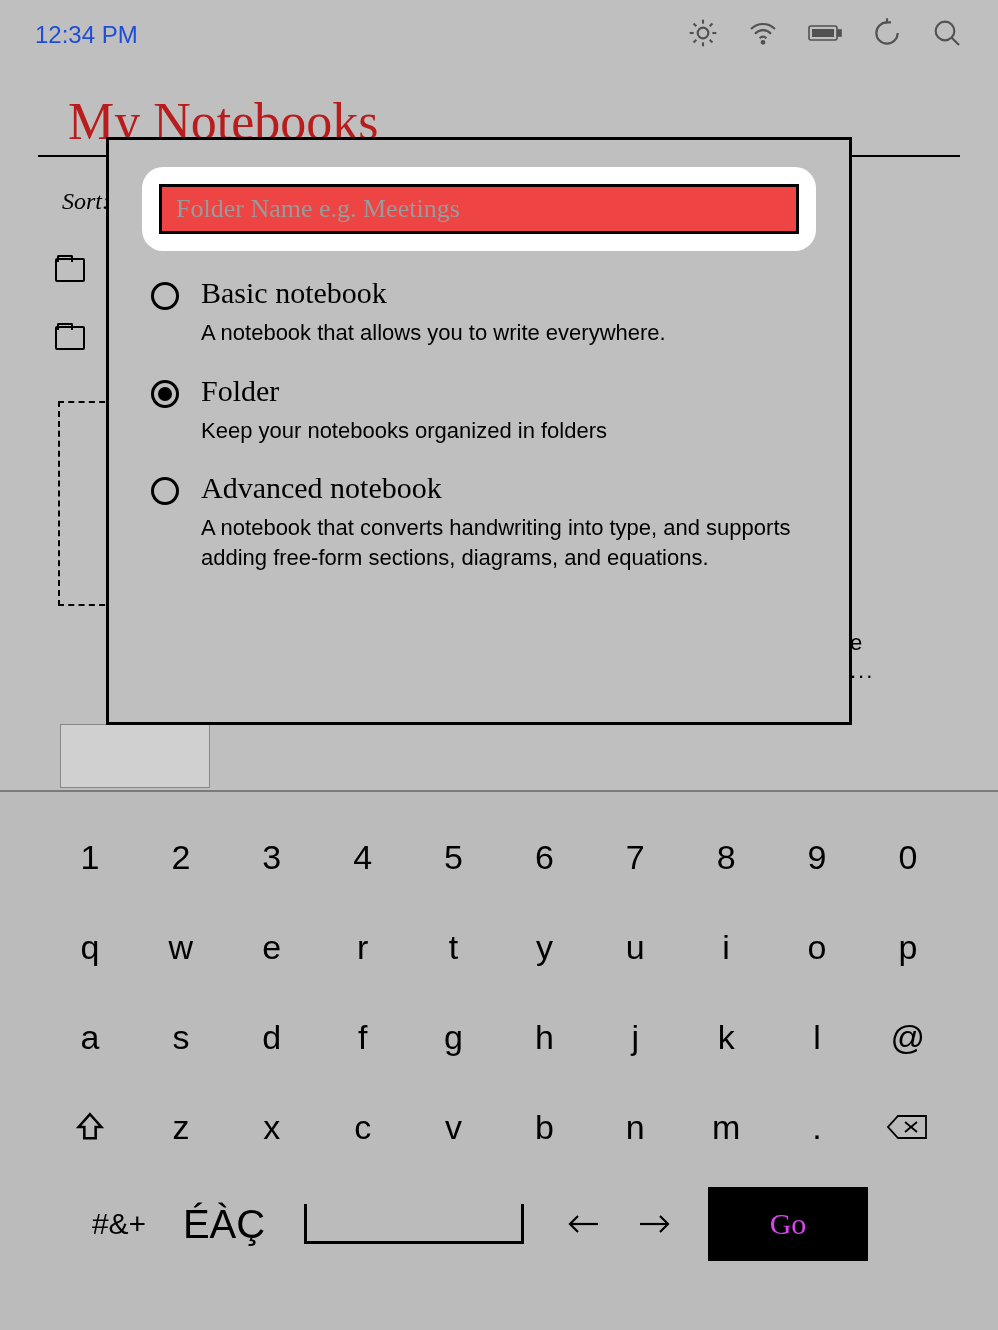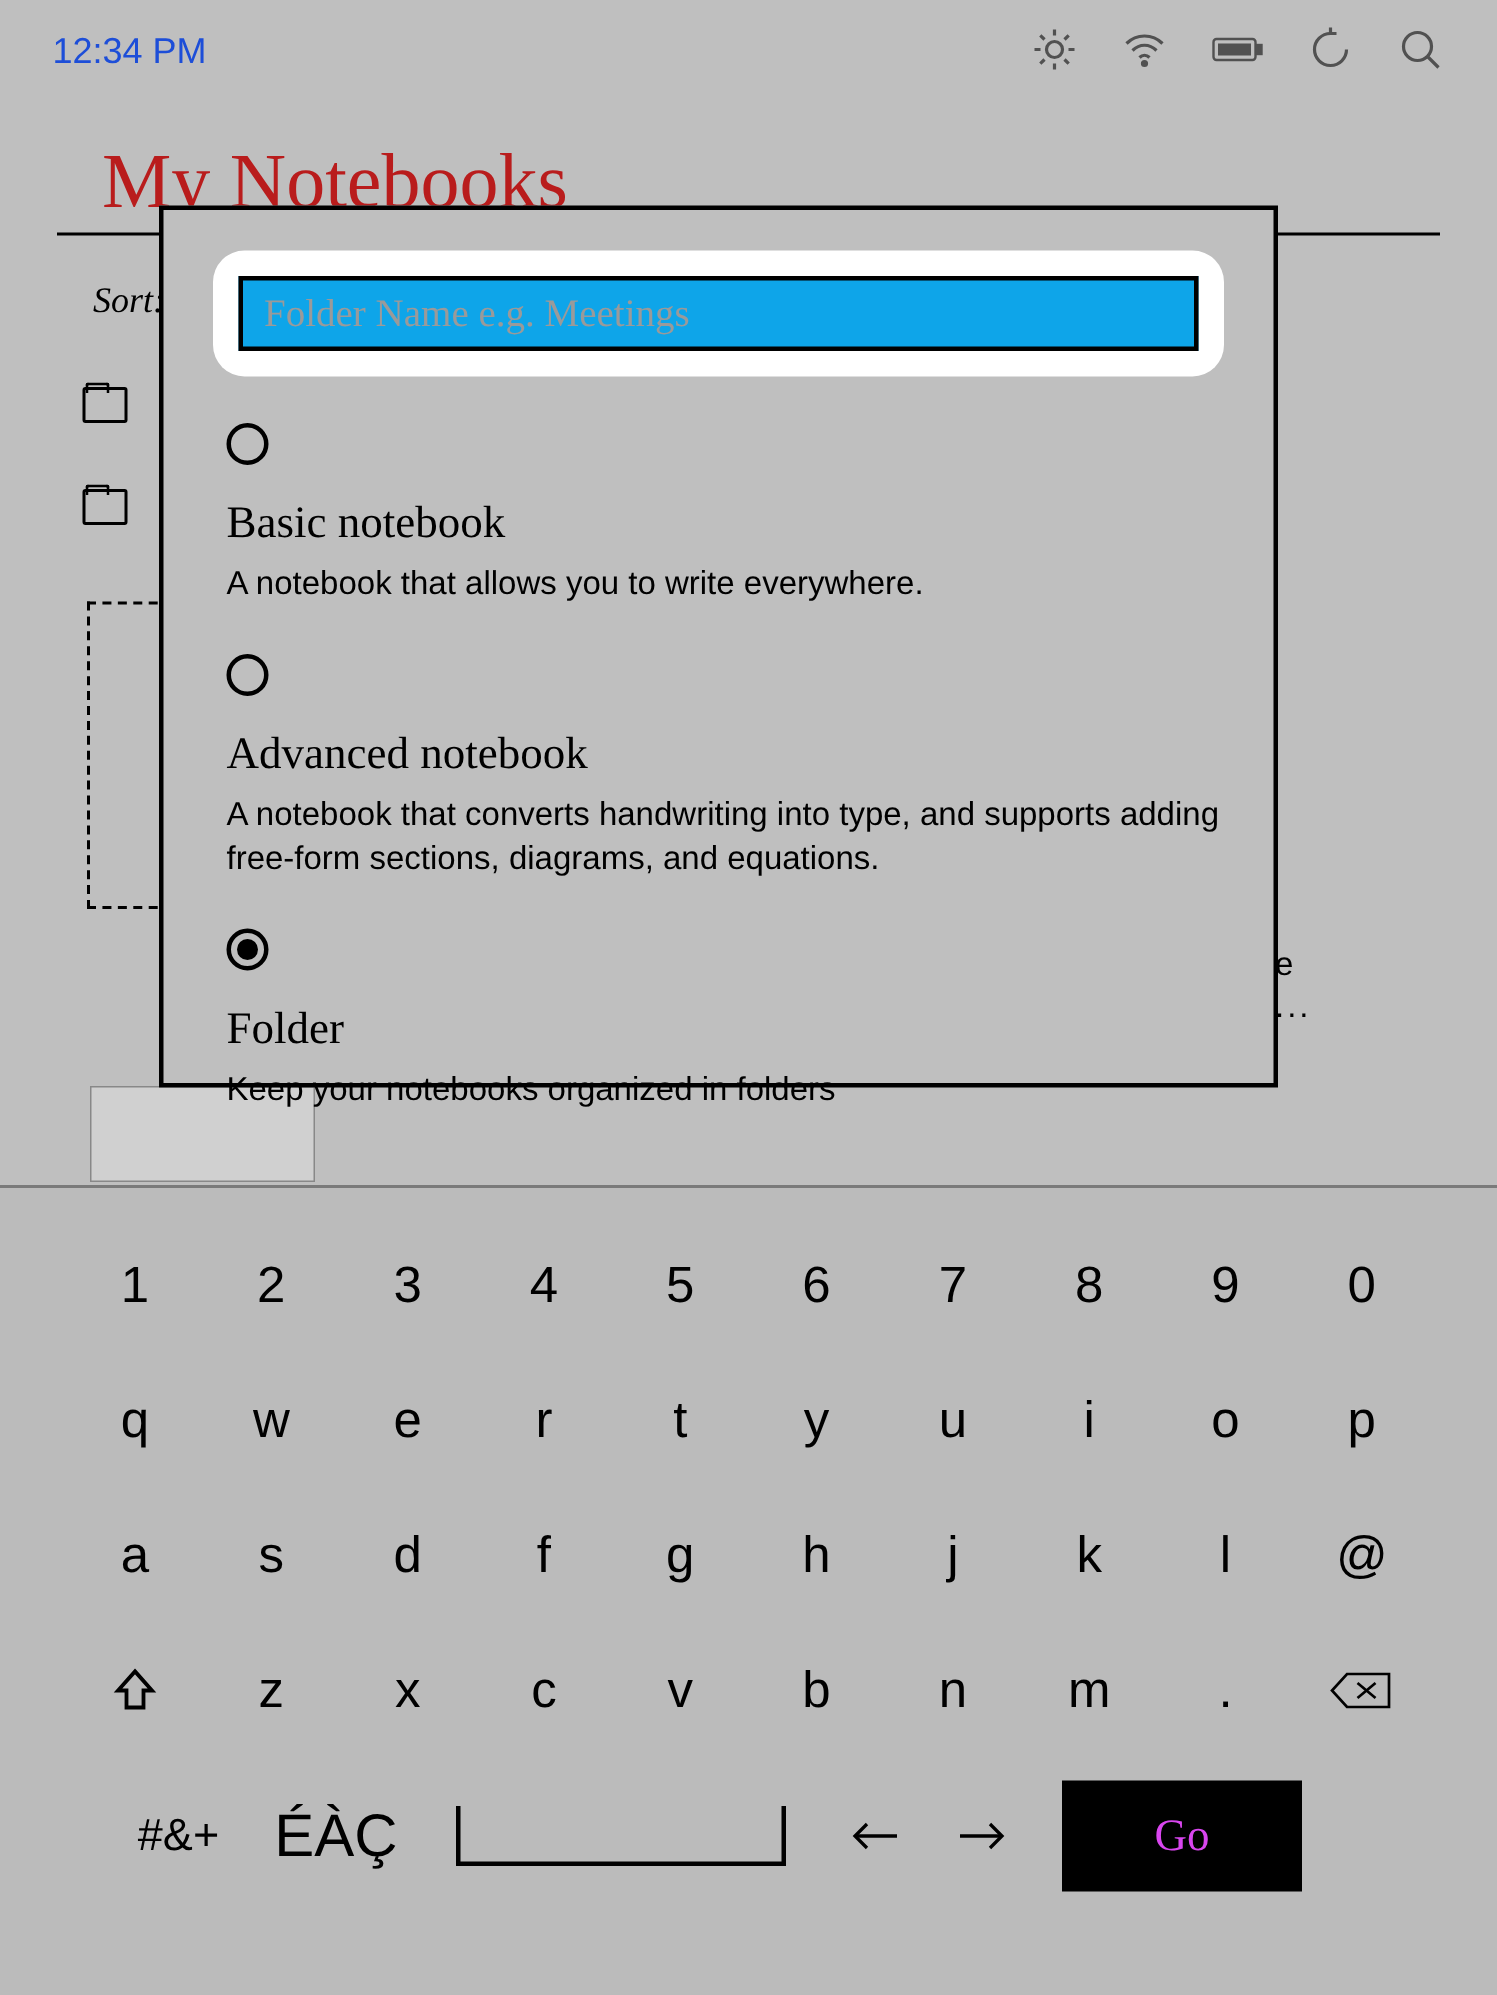--- a/index.html
+++ b/index.html
@@ -25,24 +25,24 @@
   .new-label { position: absolute; top: 620px; left: 58px; width: 150px; text-align: center; font-family: Helvetica, Arial, sans-serif; font-size: 20px; letter-spacing: 1px; }
 
   .bg-right-e { position:absolute; top:630px; left:850px; font-family: Helvetica, Arial, sans-serif; font-size:22px; }
   .bg-right-dots { position:absolute; top:658px; left:850px; font-family: Helvetica, Arial, sans-serif; font-size:22px; letter-spacing:2px;}
 
   .bg-thumb { position:absolute; top:724px; left:60px; width:150px; height:64px; background:#d0d0d0; border:1px solid #888; }
 
   
   .modal { position: absolute; top: 137px; left: 106px; width: 746px; height: 588px; background: #bfbfbf; border: 3px solid #000; padding: 30px 36px 30px 36px; }
   .input-wrap { background: #fff; border-radius: 18px; padding: 14px 14px; margin-bottom: 28px; box-shadow: 0 0 0 3px #fff; }
-  .folder-input { width: 100%; height: 50px; border: 3px solid #000; font-size: 26px; font-family: Georgia, serif; padding: 0 14px; background: #0ea5e9; outline: none; }
+  .folder-input { width: 100%; height: 50px; border: 3px solid #000; font-size: 26px; font-family: Georgia, serif; padding: 0 14px; background: #ef4444; outline: none; }
   .folder-input::placeholder { color: #9a9a9a; font-style: normal; }
 
-  .option { display: flex; gap: 22px; margin-bottom: 26px; padding-left: 6px; flex-direction: column; }
+  .option { display: flex; gap: 22px; margin-bottom: 26px; padding-left: 6px; }
   .radio { flex: 0 0 28px; width: 28px; height: 28px; border: 3px solid #000; border-radius: 50%; margin-top: 6px; position: relative; }
   .radio.selected::after { content:''; position:absolute; top:4px; left:4px; right:4px; bottom:4px; background:#000; border-radius:50%; }
   .opt-body { flex: 1; }
   .opt-title { font-size: 30px; font-family: Georgia, serif; margin-bottom: 8px; }
   .opt-desc { font-size: 22px; font-family: -apple-system, Helvetica, Arial, sans-serif; line-height: 1.35; }
 
   .modal-buttons { display: flex; gap: 12px; margin-top: 10px; padding-left: 6px; }
   .modal-btn { width: 124px; height: 58px; background: #9c9c9c; border: none; font-family: Georgia, serif; font-style: italic; font-size: 24px; cursor: pointer; }
 
   
@@ -126,32 +126,32 @@
 
   <div class="option">
     <div class="radio"></div>
     <div class="opt-body">
       <div class="opt-title">Basic notebook</div>
       <div class="opt-desc">A notebook that allows you to write everywhere.</div>
     </div>
   </div>
 
   <div class="option">
+    <div class="radio selected"></div>
+    <div class="opt-body">
+      <div class="opt-title">Folder</div>
+      <div class="opt-desc">Keep your notebooks organized in folders</div>
+    </div>
+  </div>
+
+  <div class="option">
     <div class="radio"></div>
     <div class="opt-body">
       <div class="opt-title">Advanced notebook</div>
       <div class="opt-desc">A notebook that converts handwriting into type, and supports adding free-form sections, diagrams, and equations.</div>
-    </div>
-  </div>
-
-  <div class="option">
-    <div class="radio selected"></div>
-    <div class="opt-body">
-      <div class="opt-title">Folder</div>
-      <div class="opt-desc">Keep your notebooks organized in folders</div>
     </div>
   </div>
 
 </div>
 
 <div class="keyboard">
   <div class="krow">
     <div class="key num">1</div>
     <div class="key num">2</div>
     <div class="key num">3</div>

